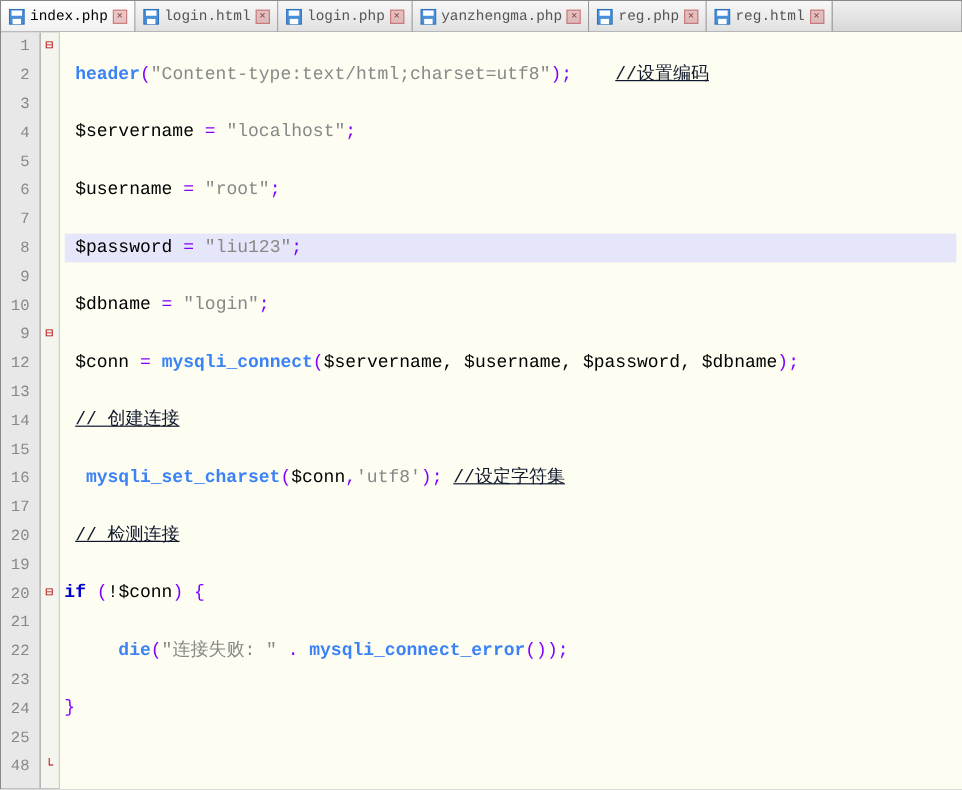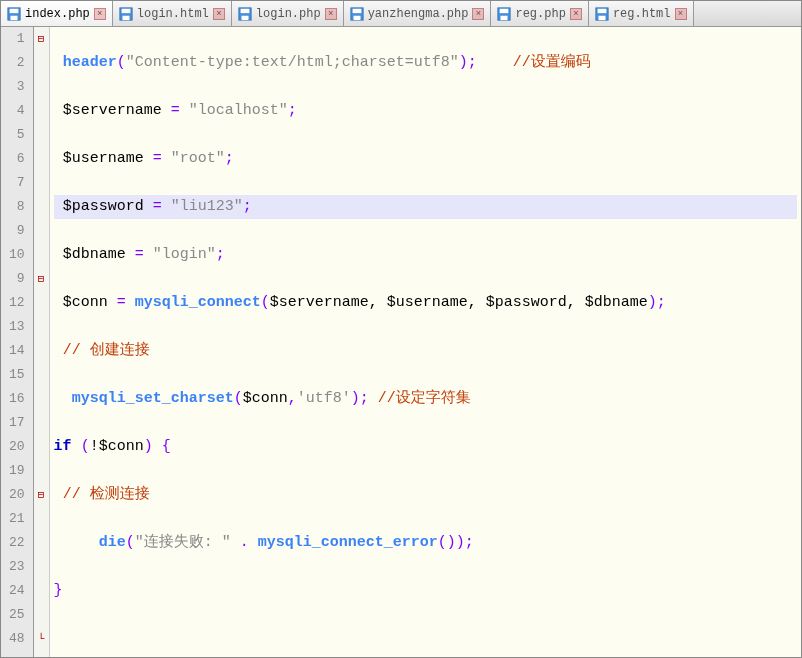--- a/index.html
+++ b/index.html
@@ -14,21 +14,21 @@
 .gutter { background: #e8e8e8; border-right: 1px solid #999; color: #888; text-align: right; padding: 0 8px; user-select: none; line-height: 24px; font-size: 13px; }
 .fold { background: #f5f5f0; border-right: 1px solid #ccc; width: 16px; color: #a00; line-height: 24px; font-size: 11px; text-align: center; user-select: none; }
 .code { flex: 1; background: #fdfdf2; padding: 0 4px; line-height: 24px; white-space: pre; overflow: auto; font-size: 15px; }
 .line { height: 24px; }
 .hl { background: #e6e6fa; display: block; width: 100%; }
 .kw { color: #0000cc; font-weight: bold; }
 .fn { color: #3b82f6; font-weight: bold; }
 .var { color: #000; }
 .str { color: #888; }
 .op { color: #8000ff; }
-.cmt { color: #c2410c; }
+.cmt { color: #0f172a; text-decoration: underline; }
 .php { color: #cc3300; font-weight: bold; }
 .punc { color: #8000ff; }
 </style>
 </head>
 <body>
 
 <div class="container">
   <div class="tabs">
     <div class="tab active">
       <svg class="save-icon" viewBox="0 0 16 16">
@@ -145,22 +145,22 @@
     </div>
     <div class="code">
 <div class="line"> <span class="fn">header</span><span class="punc">(</span><span class="str">"Content-type:text/html;charset=utf8"</span><span class="punc">);</span>    <span class="cmt">//设置编码</span></div>
 <div class="line"> <span class="var">$servername</span> <span class="op">=</span> <span class="str">"localhost"</span><span class="punc">;</span></div>
 <div class="line"> <span class="var">$username</span> <span class="op">=</span> <span class="str">"root"</span><span class="punc">;</span></div>
 <div class="line hl"> <span class="var">$password</span> <span class="op">=</span> <span class="str">"liu123"</span><span class="punc">;</span></div>
 <div class="line"> <span class="var">$dbname</span> <span class="op">=</span> <span class="str">"login"</span><span class="punc">;</span></div>
 <div class="line"> <span class="var">$conn</span> <span class="op">=</span> <span class="fn">mysqli_connect</span><span class="punc">(</span><span class="var">$servername, $username, $password, $dbname</span><span class="punc">);</span></div>
 <div class="line"> <span class="cmt">// 创建连接</span></div>
 <div class="line">  <span class="fn">mysqli_set_charset</span><span class="punc">(</span><span class="var">$conn</span><span class="punc">,</span><span class="str">'utf8'</span><span class="punc">);</span> <span class="cmt">//设定字符集</span></div>
+<div class="line"> <span class="cmt">// 检测连接</span></div>
 <div class="line"><span class="kw">if</span> <span class="punc">(</span><span class="var">!$conn</span><span class="punc">)</span> <span class="punc">{</span></div>
-<div class="line"> <span class="cmt">// 检测连接</span></div>
 <div class="line">     <span class="fn">die</span><span class="punc">(</span><span class="str">"连接失败: "</span> <span class="op">.</span> <span class="fn">mysqli_connect_error</span><span class="punc">());</span></div>
 <div class="line"><span class="punc">}</span></div>
 
 
 
 
 
 
 
 

